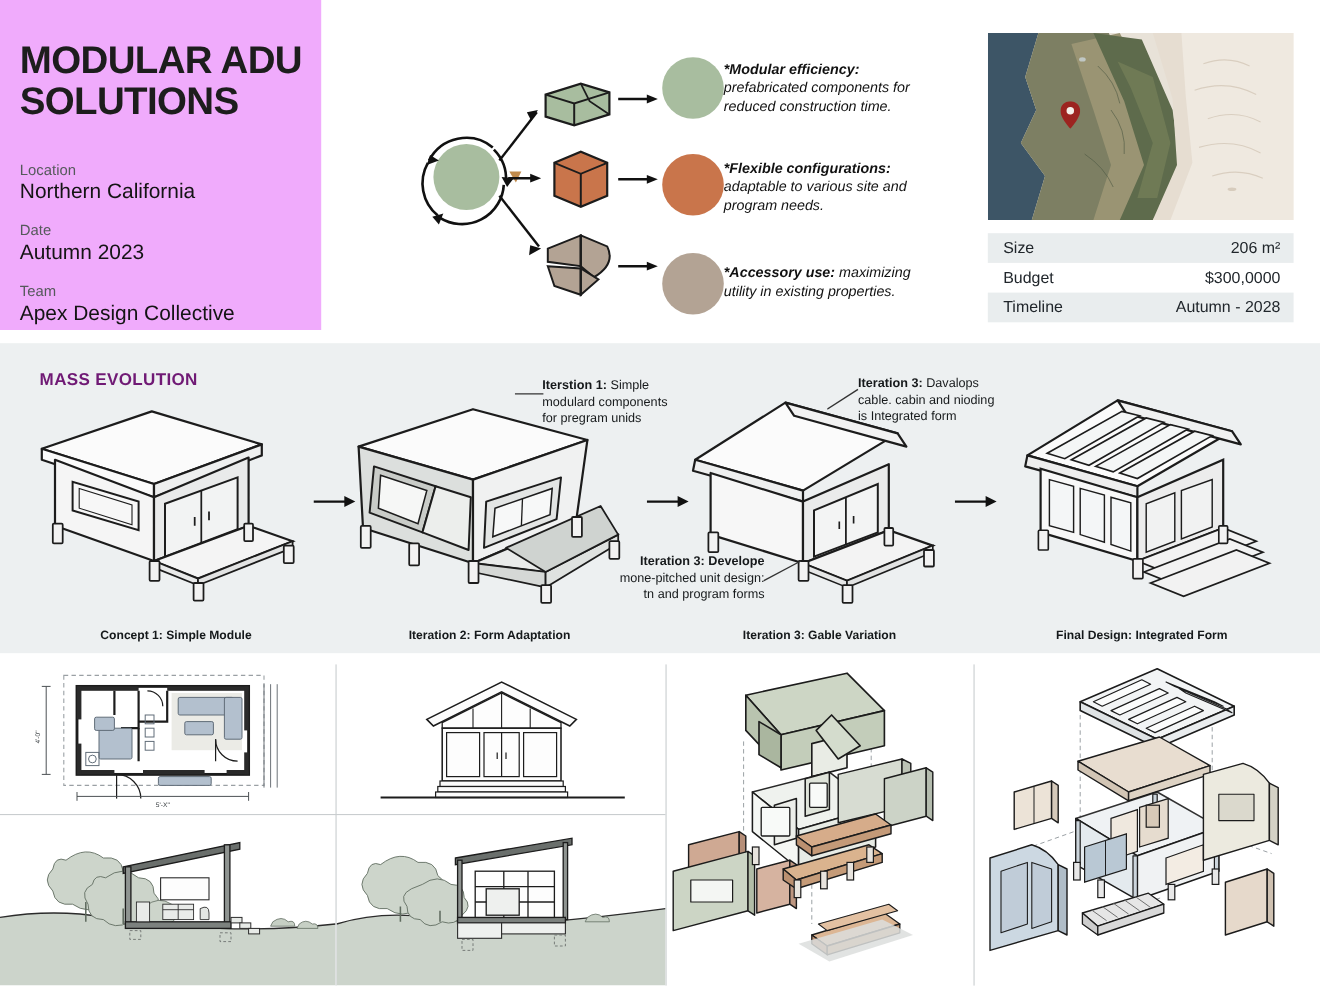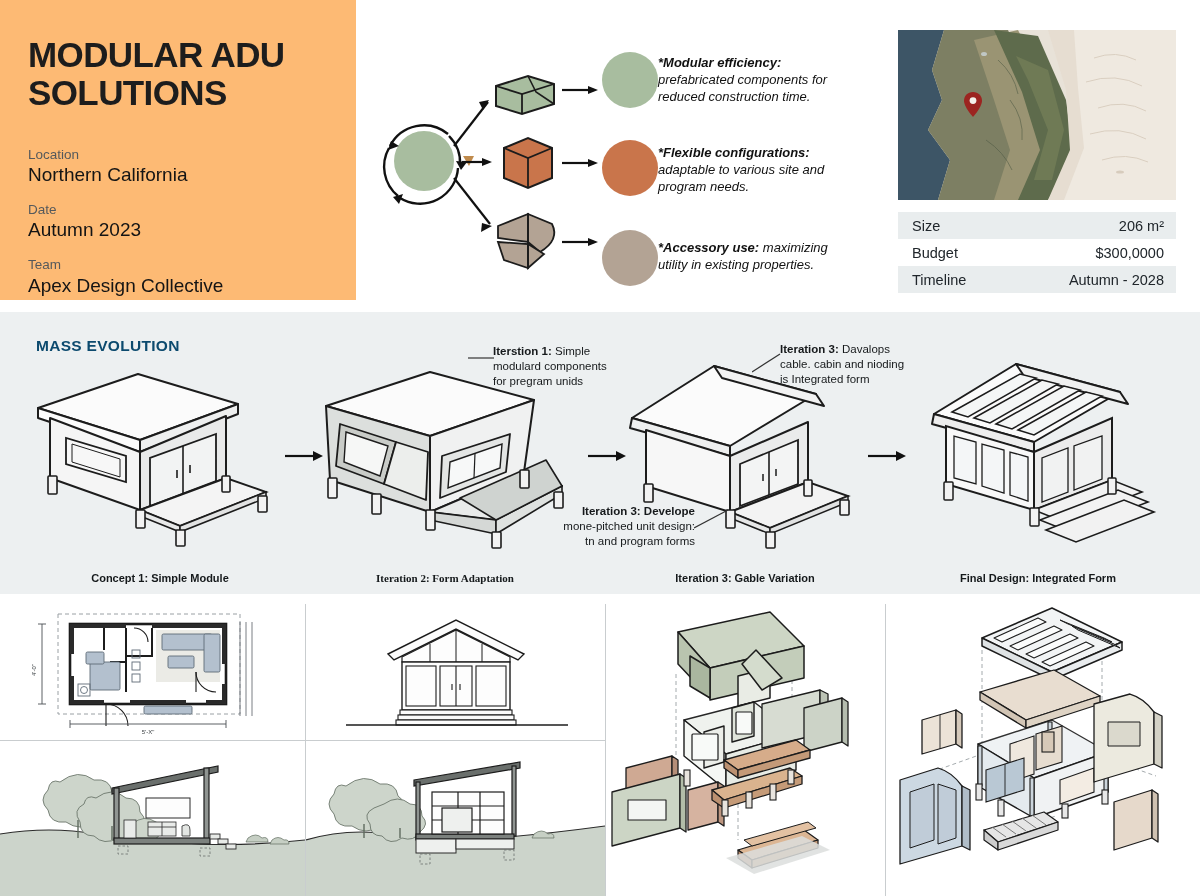--- a/index.html
+++ b/index.html
@@ -8,22 +8,22 @@
     background: #ffffff;
     font-family: "Liberation Sans", sans-serif;
     color: #1a1a1a;
     overflow: hidden;
     position: relative;
   }
 
   
   .top-band { position: absolute; left: 0; top: 0; width: 1200px; height: 312px; }
   .title-block {
-    position: absolute; left: 0; top: 0; width: 356px; height: 300px;
-    background: #fdba74; padding: 36px 0 0 28px;
+    position: absolute; left: 0; top: 0; width: 292px; height: 300px;
+    background: #f0abfc; padding: 36px 0 0 18px;
   }
   .main-title {
     font-size: 35px; font-weight: bold; line-height: 1.08;
     letter-spacing: -0.6px; color: #1d1d1d;
   }
   .meta-group { margin-top: 34px; }
   .meta-item { margin-bottom: 14px; }
   .meta-label { font-size: 13.5px; color: #55595b; line-height: 1.3; }
   .meta-value { font-size: 19px; color: #141414; line-height: 1.25; }
 
@@ -47,29 +47,29 @@
   .spec-key { color: #20262b; }
   .spec-val { color: #20262b; }
 
   
   .mass-band {
     position: absolute; left: 0; top: 312px; width: 1200px; height: 282px;
     background: #edf0f1;
   }
   .mass-heading {
     position: absolute; left: 36px; top: 25px;
-    font-size: 15.5px; font-weight: bold; letter-spacing: 0.3px; color: #0c4a6e;
+    font-size: 15.5px; font-weight: bold; letter-spacing: 0.3px; color: #701a75;
   }
   .mass-stage { position: absolute; top: 48px; width: 280px; height: 190px; }
   .ms-0 { left: 20px; } .ms-1 { left: 310px; } .ms-2 { left: 610px; } .ms-3 { left: 900px; }
   .stage-caption {
     position: absolute; top: 260px; width: 290px; text-align: center;
     font-size: 11px; font-weight: bold; color: #15191b;
   }
-  .sc-0 { left: 15px; } .sc-1 { left: 300px; font-family: Liberation Serif, serif; } .sc-2 { left: 600px; } .sc-3 { left: 893px; }
+  .sc-0 { left: 15px; } .sc-1 { left: 300px; } .sc-2 { left: 600px; } .sc-3 { left: 893px; }
   .arrow-link { position: absolute; top: 136px; width: 40px; height: 16px; }
   .al-0 { left: 285px; } .al-1 { left: 588px; } .al-2 { left: 868px; }
 
   .annot { position: absolute; font-size: 11.5px; line-height: 1.3; color: #16191b; }
   .annot b { font-weight: bold; }
   .annot-1 { left: 493px; top: 32px; width: 130px; }
   .annot-2 { left: 780px; top: 30px; width: 125px; }
   .annot-3 { left: 560px; top: 192px; width: 135px; text-align: right; }
 
   

